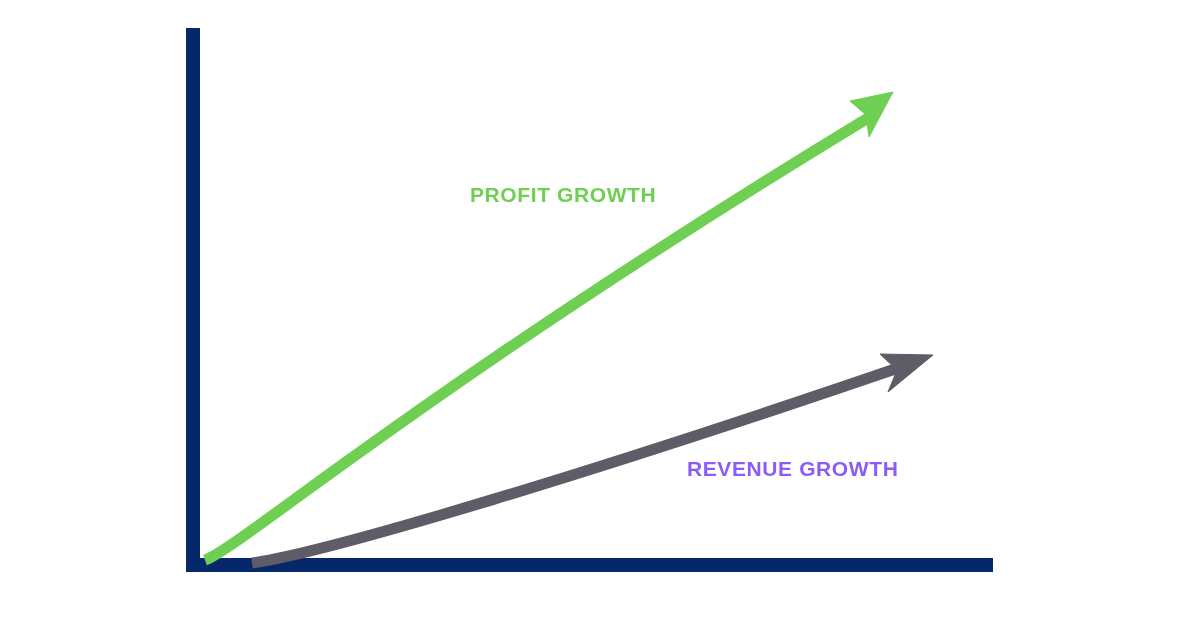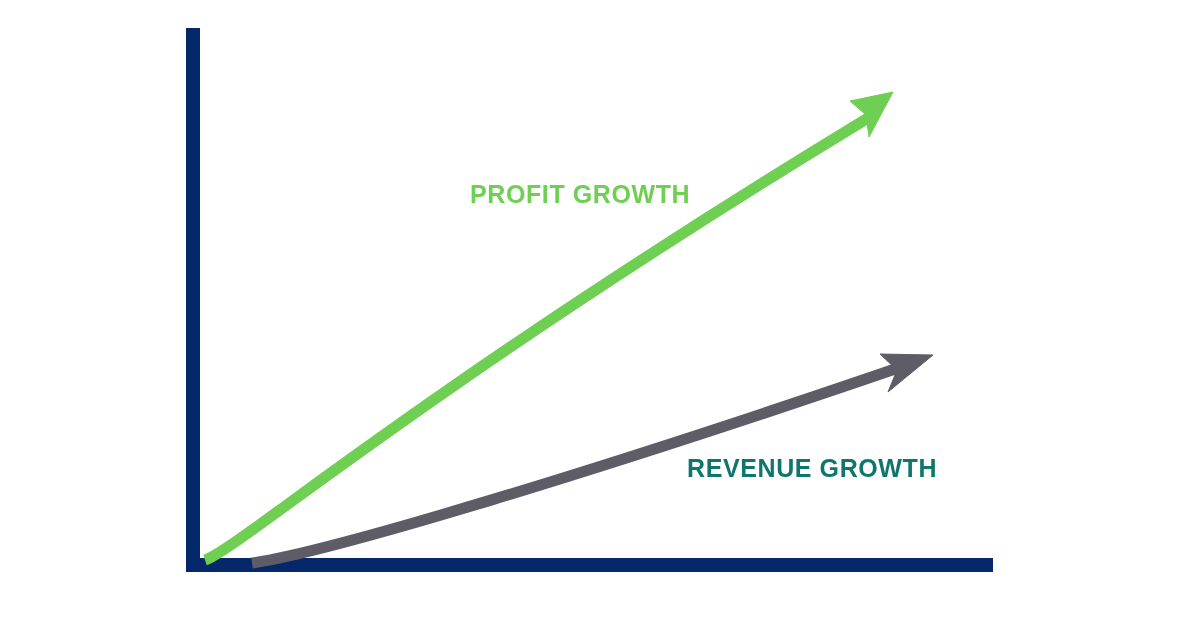--- a/index.html
+++ b/index.html
@@ -25,35 +25,35 @@
     top: 0;
     left: 0;
     width: 1200px;
     height: 628px;
     display: block;
   }
   .series-label {
     position: absolute;
     font-family: "Liberation Sans", sans-serif;
     font-weight: bold;
-    font-size: 25px;
+    font-size: 21px;
     line-height: 25px;
     letter-spacing: 0.6px;
     white-space: nowrap;
     user-select: none;
   }
   #label-profit-growth {
     left: 470px;
     top: 182px;
     color: #6FCF52;
   }
   #label-revenue-growth {
     left: 687px;
     top: 456px;
-    color: #0f766e;
+    color: #8b5cf6;
   }
 </style>
 </head>
 <body>
 
 <div id="chart-stage">
 
   <svg id="chart-svg" viewBox="0 0 1200 628" xmlns="http://www.w3.org/2000/svg">
 
     <rect x="0" y="0" width="1200" height="628" fill="#FFFFFF"></rect>

